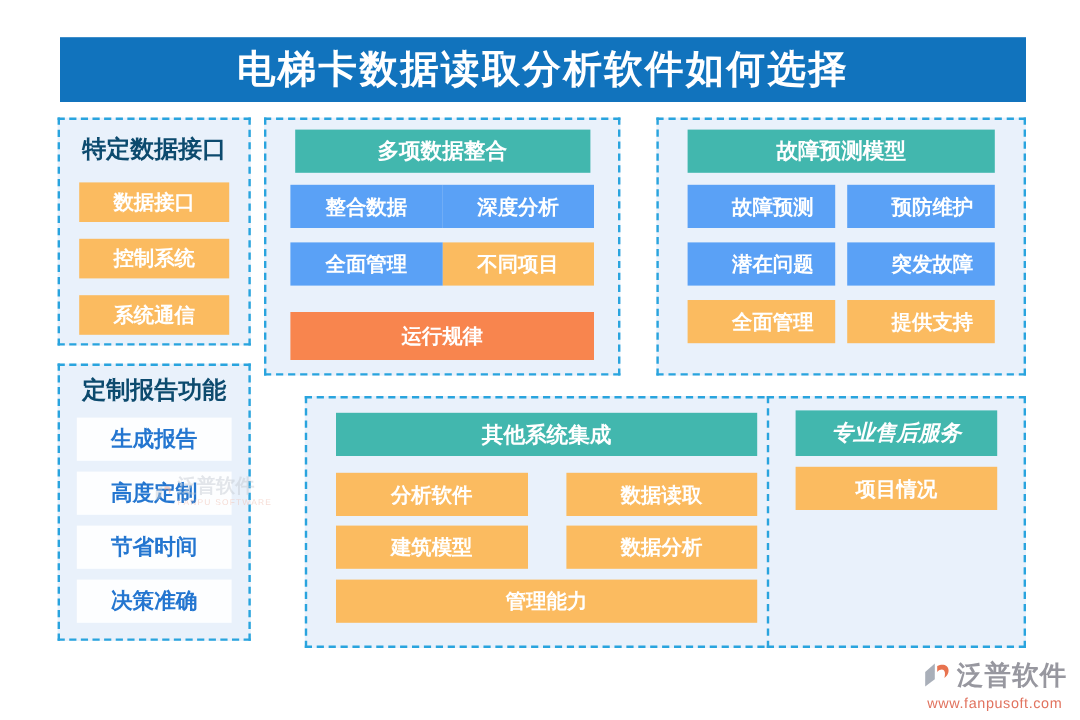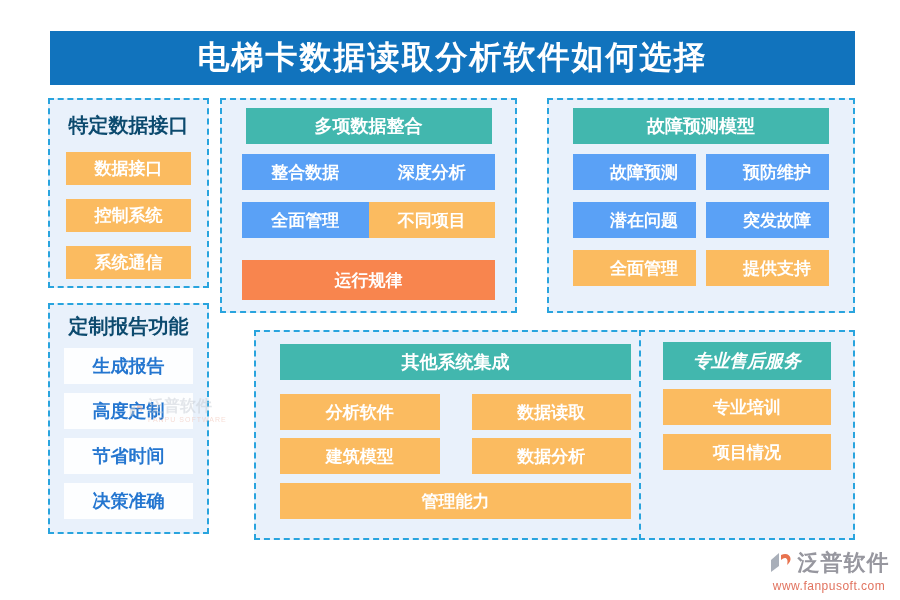--- a/index.html
+++ b/index.html
@@ -127,21 +127,20 @@
     <div class="btn orange">分析软件</div>
     <div class="btn orange">数据读取</div>
     <div class="btn orange">建筑模型</div>
     <div class="btn orange">数据分析</div>
   </div>
   <div class="btn orange wide">管理能力</div>
 </div>
 
 <div class="panel" id="panel-r2">
   <div class="teal-header">专业售后服务</div>
-  <div class="btn orange">专业培训</div>
   <div class="btn orange">项目情况</div>
 </div>
 
 <div class="watermark">
   <svg width="18" height="18" viewBox="0 0 20 20">
     <path d="M2 8 L8 3 L8 13 L2 17 Z" fill="#c8cdd4"></path>
     <path d="M10 4 C16 2 18 8 14 11 C15 6 12 5 10 8 Z" fill="#eda083"></path>
   </svg>
   <div class="wm-text">
     <span class="wm-brand">泛普软件</span>

